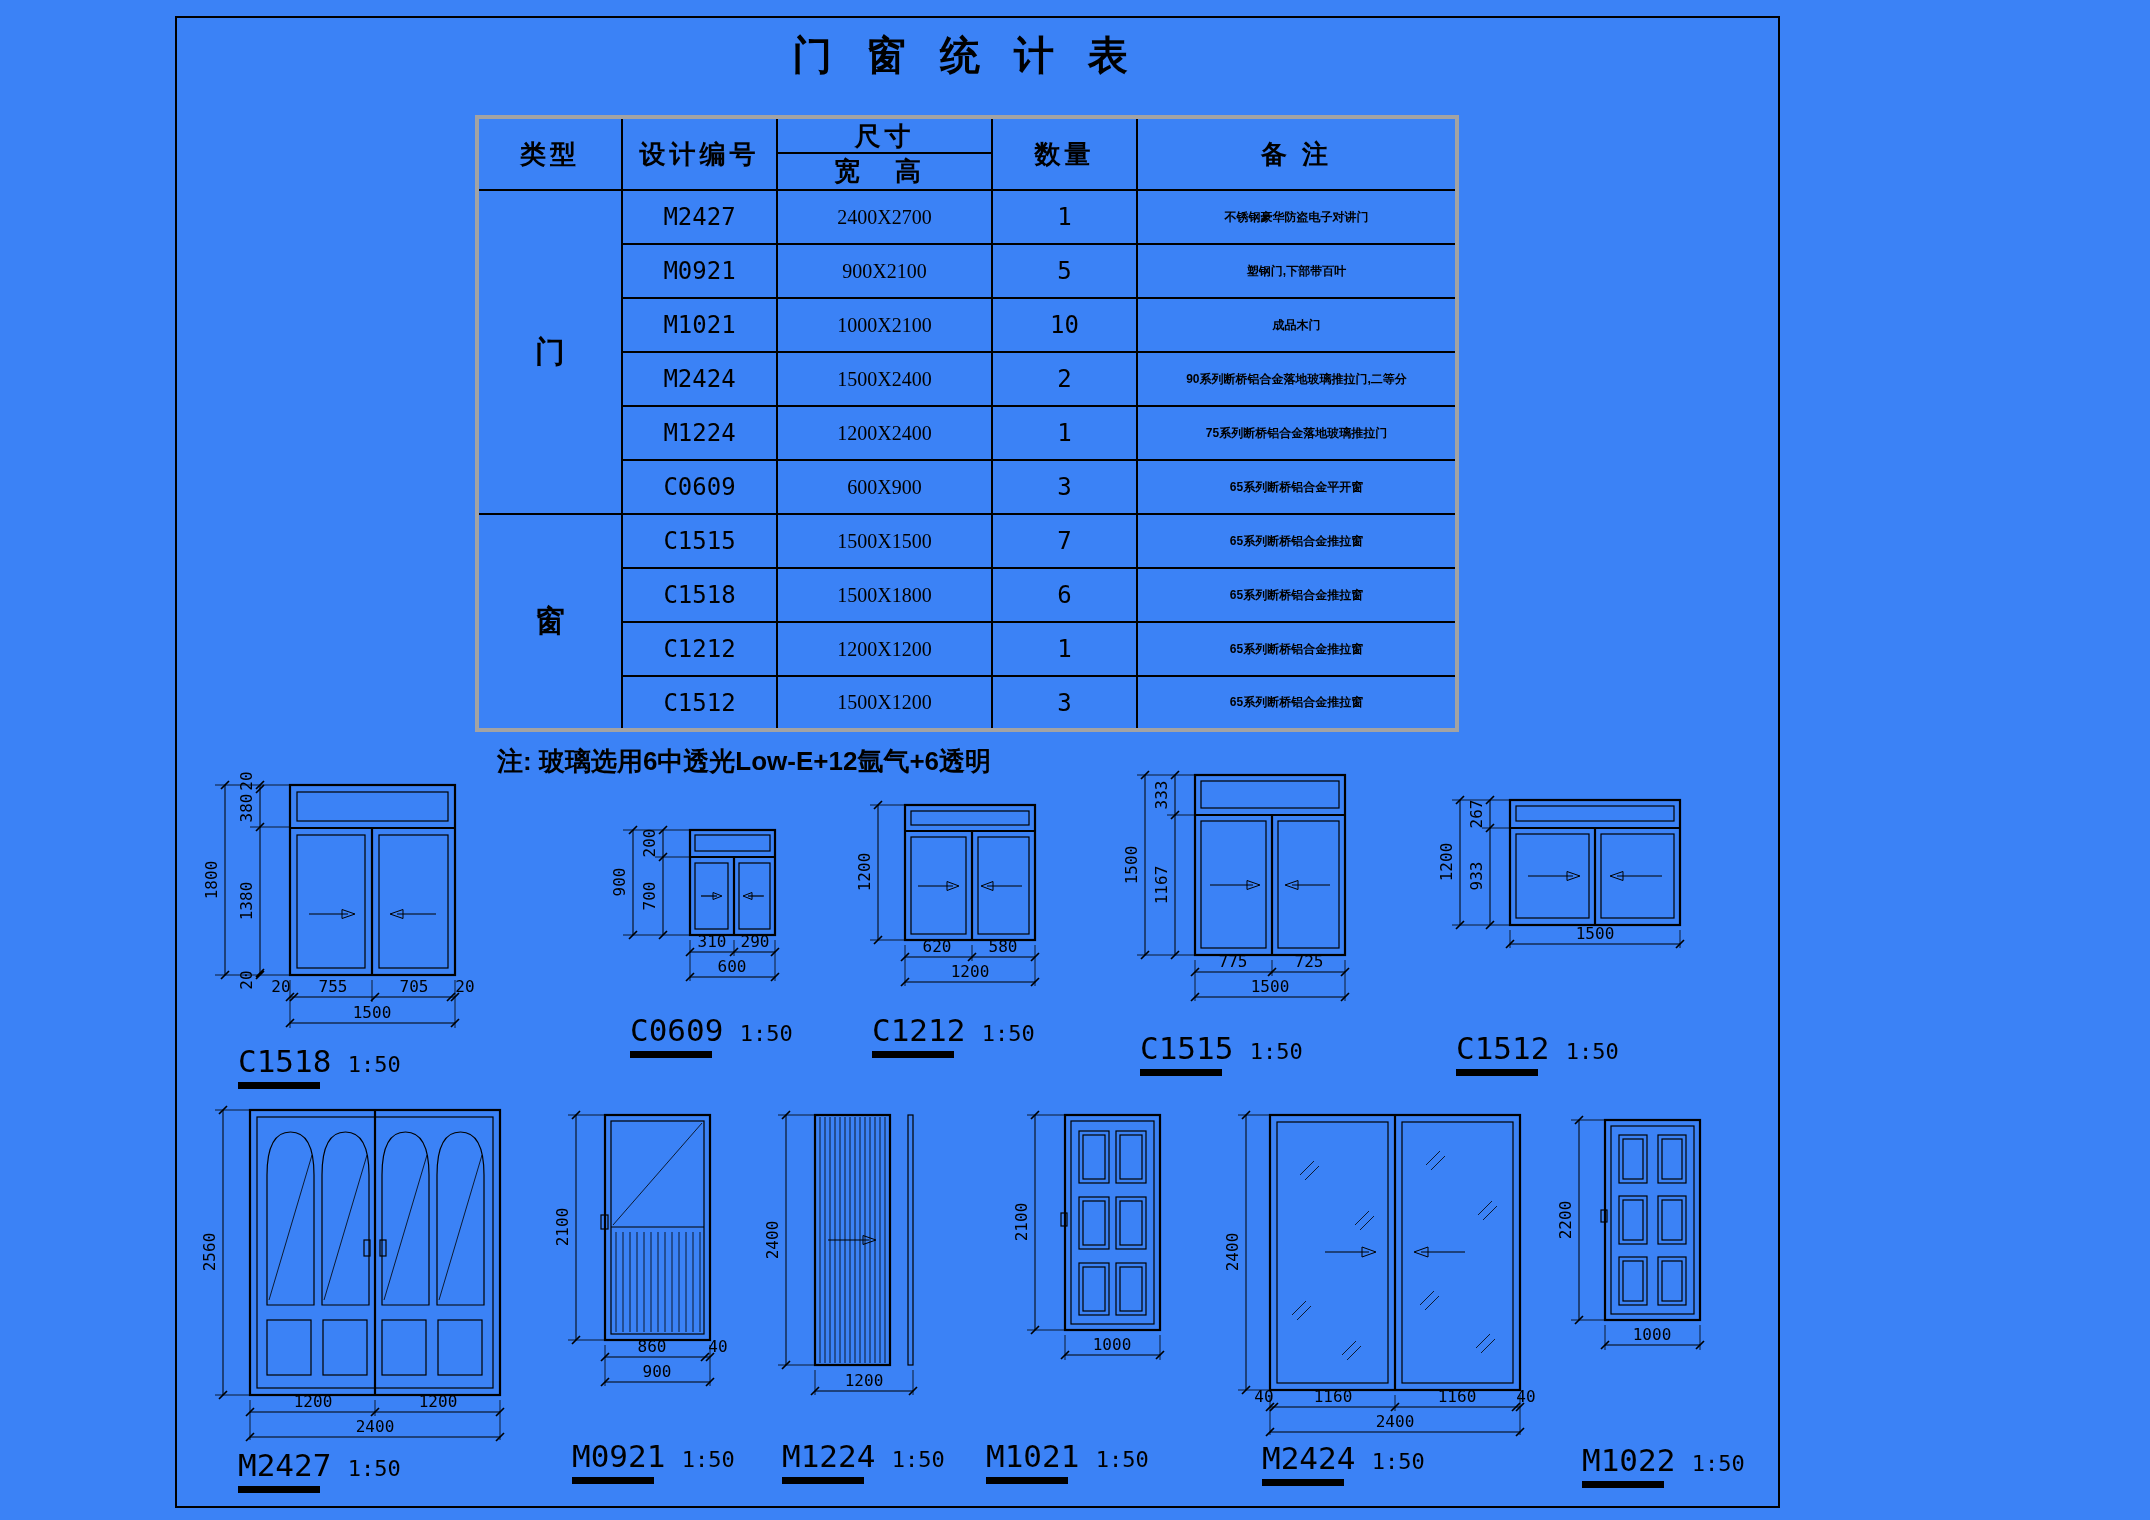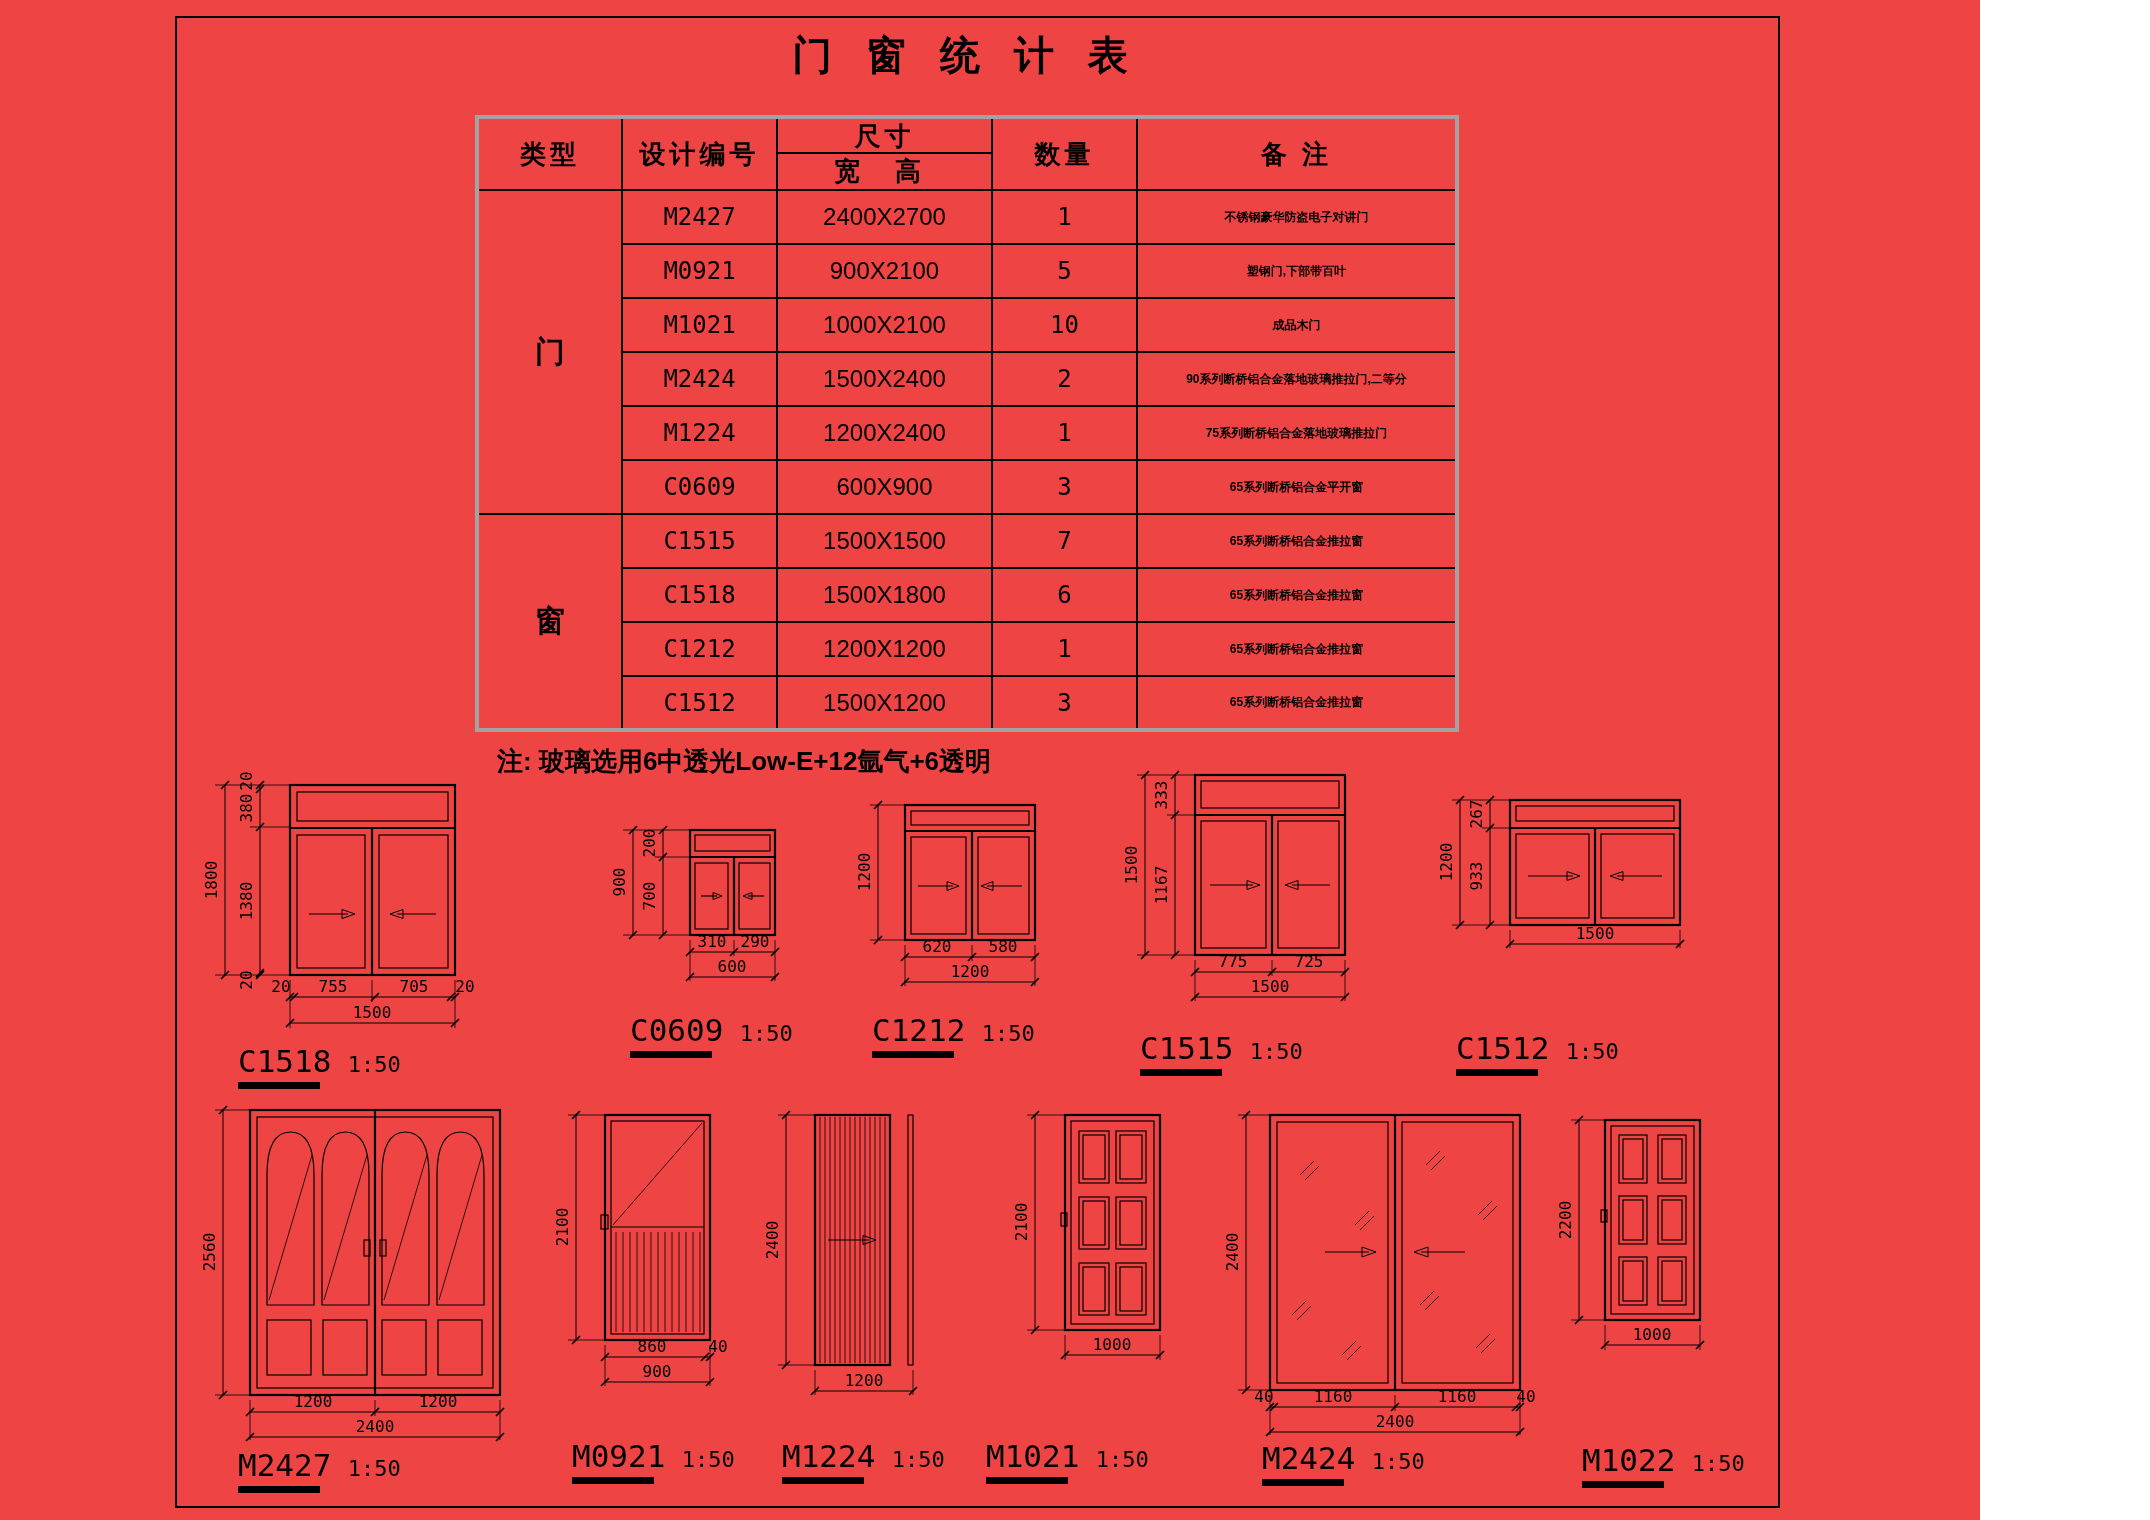--- a/index.html
+++ b/index.html
@@ -1,36 +1,36 @@
 <!DOCTYPE html>
 <html><head>
 <meta charset="utf-8">
 <style>
   *{margin:0;padding:0;box-sizing:border-box}
   html,body{background:#fff}
-  .sheet{position:relative;width:1980px;height:1520px;background:#ef4444;color:#000;
+  .sheet{position:relative;width:2150px;height:1520px;background:#3b82f6;color:#000;
          font-family:"Liberation Sans","DejaVu Sans",sans-serif;overflow:hidden}
   .frame{position:absolute;left:175px;top:16px;width:1605px;height:1492px;border:2px solid #000}
   .title{position:absolute;left:715px;top:28px;width:500px;text-align:center;
          font-size:40px;font-weight:bold;letter-spacing:10px;font-family:"DejaVu Sans",sans-serif}
   .note{position:absolute;left:497px;top:744px;font-size:26px;font-weight:bold}
 
   
   .stat-table{position:absolute;left:475px;top:115px;border-collapse:collapse;table-layout:fixed;
               border:4px solid #a3a3a3}
   .stat-table th,.stat-table td{border:2px solid #000;text-align:center;vertical-align:middle;
               overflow:hidden;white-space:nowrap}
   .stat-table th{height:72px;font-size:26px;font-weight:bold;letter-spacing:4px}
   .stat-table td{height:54px}
   .th-size{padding:0}
   .size-top{height:35px;line-height:35px;border-bottom:2px solid #000}
   .size-bot{height:35px;line-height:35px;letter-spacing:14px}
   .cell-type{font-size:30px;font-weight:bold}
   .cell-code{font-family:"DejaVu Sans Mono",monospace;font-size:24px}
-  .cell-size{font-family:Liberation Sans, sans-serif;font-size:24px}
+  .cell-size{font-family:Liberation Serif, serif;font-size:20px}
   .cell-qty{font-family:"DejaVu Sans Mono",monospace;font-size:24px}
   .cell-remark{font-size:12px;font-weight:600}
 
   
   .drw{position:absolute}
   .drw svg{overflow:visible}
   .drw line,.drw rect,.drw path,.drw polyline{stroke:#000;fill:none}
   .w2{stroke-width:2.2}
   .w1{stroke-width:1.2}
   .d{stroke-width:1}

